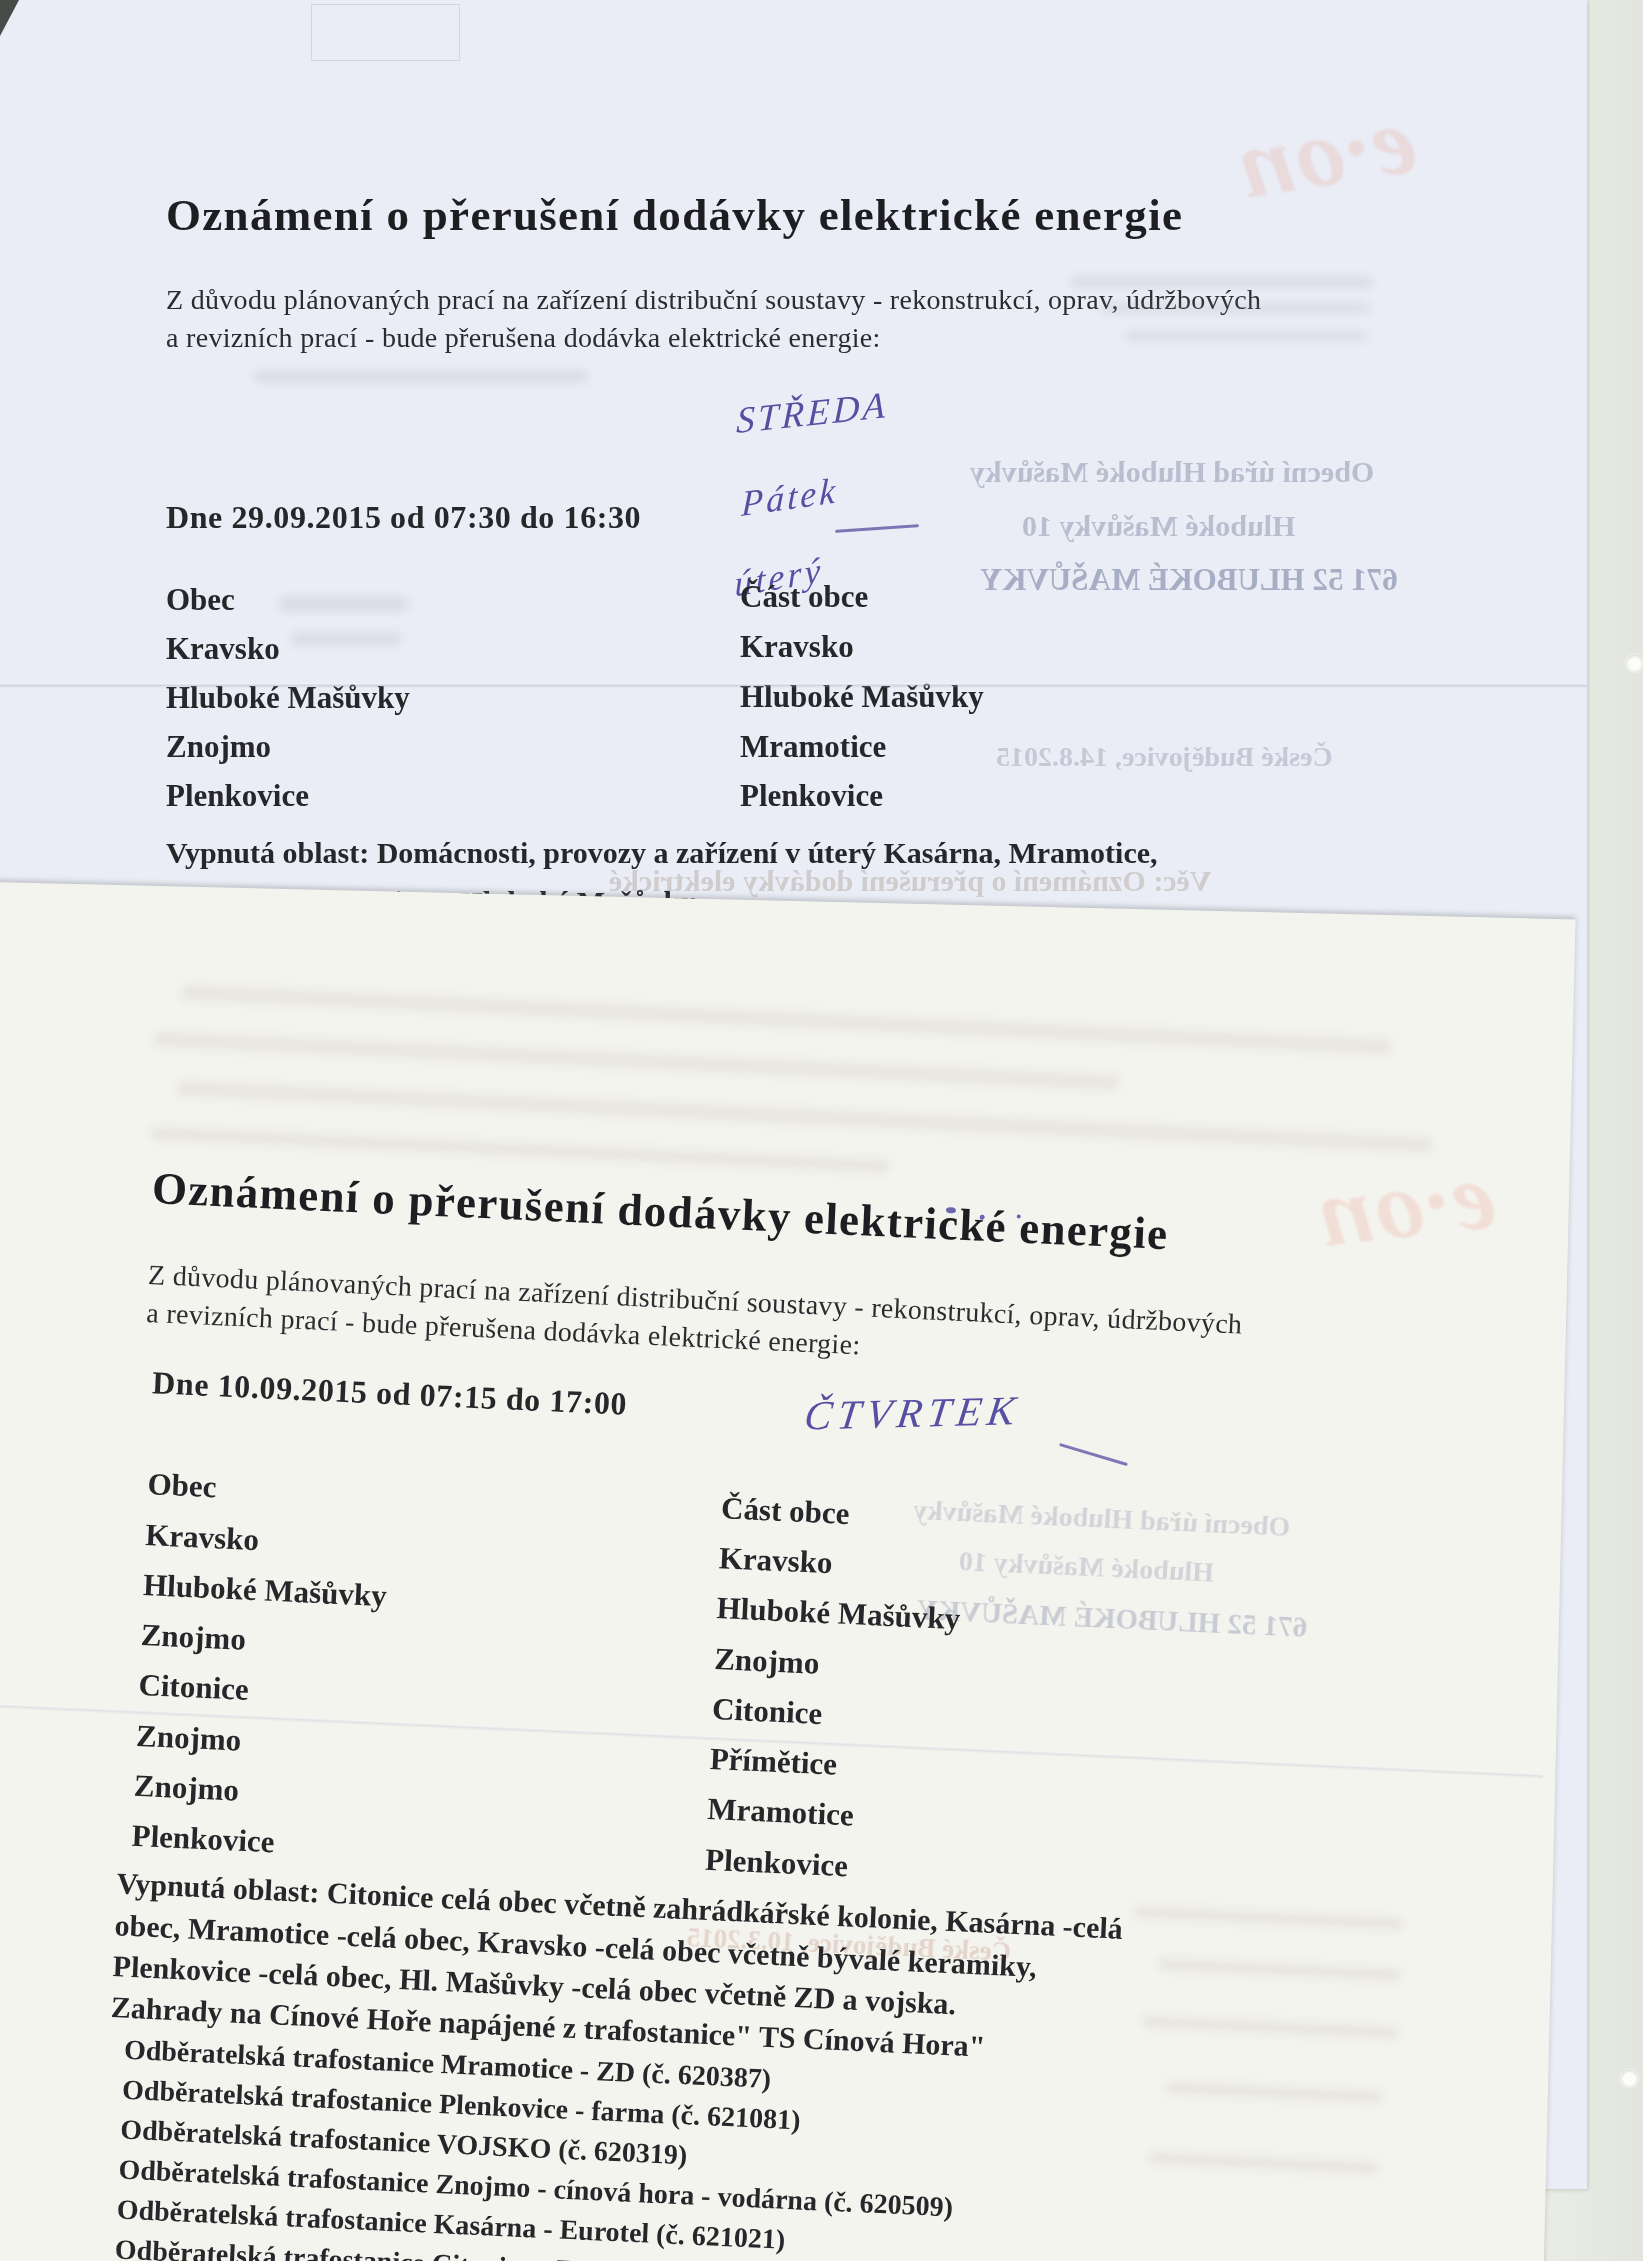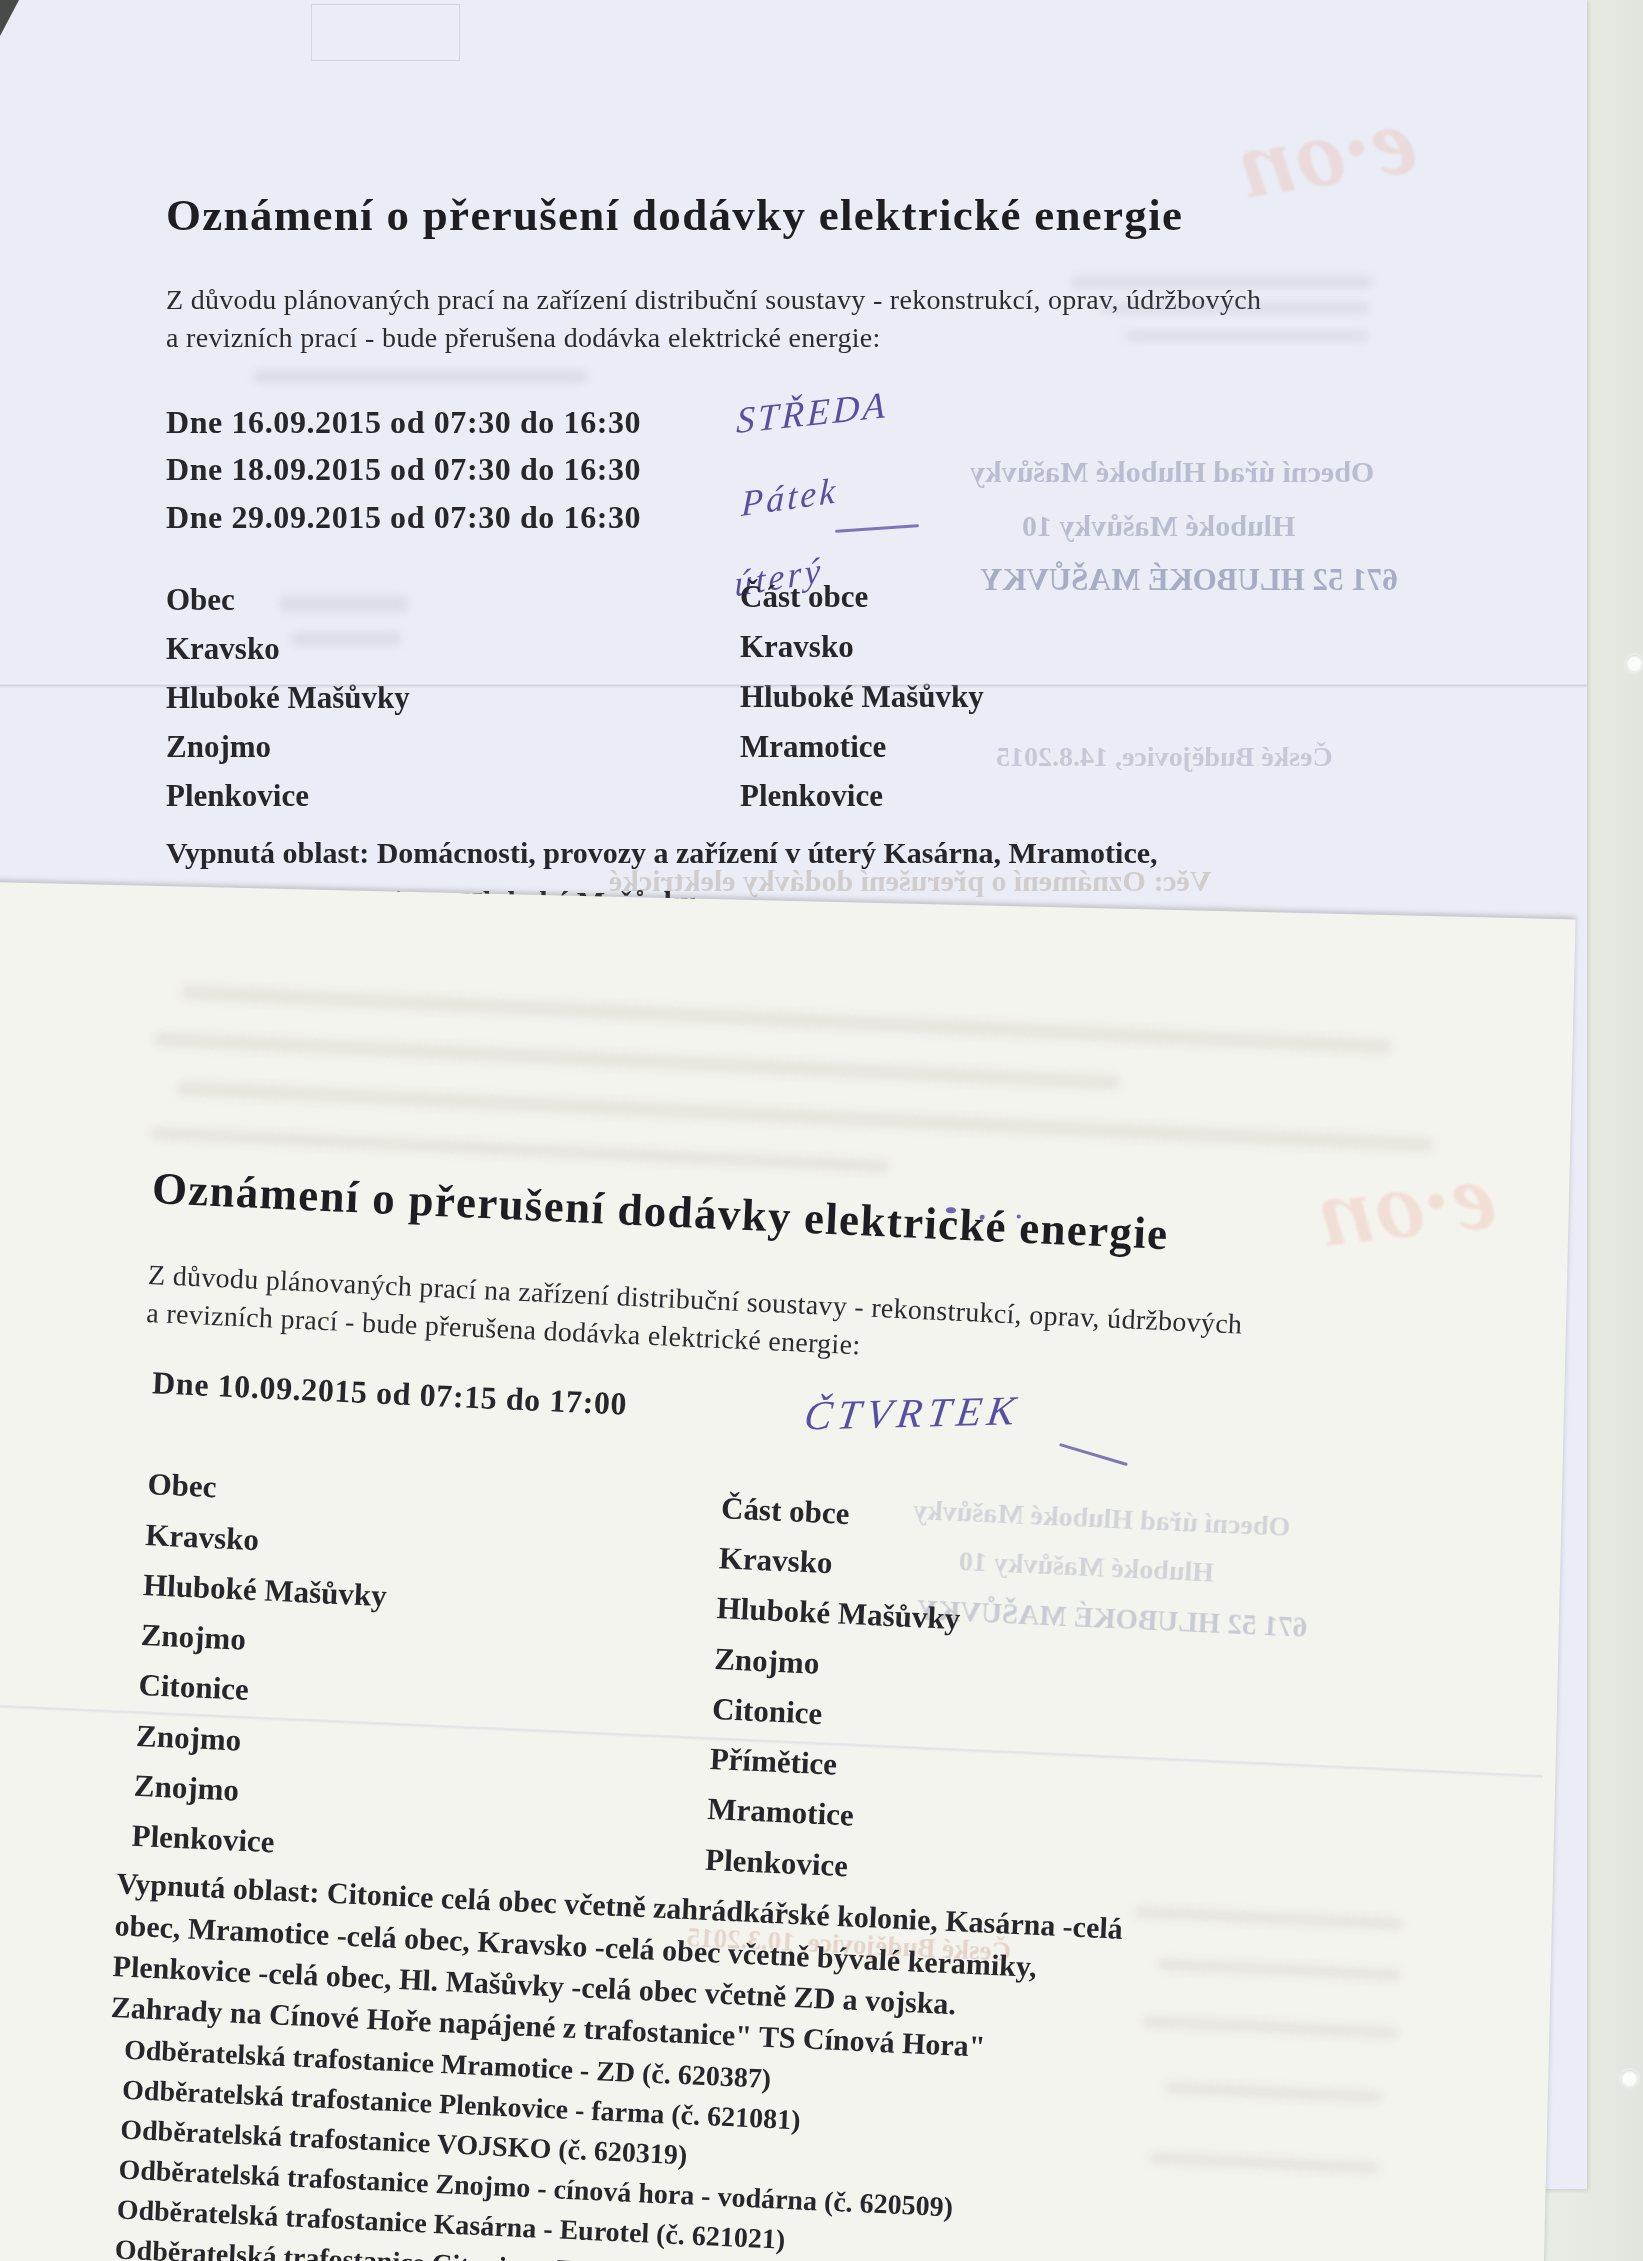--- a/index.html
+++ b/index.html
@@ -78,22 +78,20 @@
   <div class="t doc-title" style="left:166px;top:189px;">Oznámení o přerušení dodávky elektrické energie</div>
 
   <div class="t body-text" style="left:166px;top:284px;">Z důvodu plánovaných prací na zařízení distribuční soustavy - rekonstrukcí, oprav, údržbových</div>
   <div class="t body-text" style="left:166px;top:322px;">a revizních prací - bude přerušena dodávka elektrické energie:</div>
 
   <div class="smudge" style="left:1070px;top:276px;width:303px;height:11.6px;"></div>
   <div class="smudge" style="left:1099px;top:303px;width:271px;height:10.3px;"></div>
   <div class="smudge" style="left:1125px;top:331px;width:242px;height:10.3px;"></div>
   <div class="smudge" style="left:253px;top:370px;width:335px;height:13px;"></div>
 
-  <div class="t date-line" style="left:166px;top:404px;">Dne 16.09.2015 od 07:30 do 16:30</div>
-  <div class="t date-line" style="left:166px;top:451px;">Dne 18.09.2015 od 07:30 do 16:30</div>
   <div class="t date-line" style="left:166px;top:499px;">Dne 29.09.2015 od 07:30 do 16:30</div>
 
   <div class="t hand" style="left:736px;top:391px;font-size:37px;transform:rotate(-6deg) skewX(-8deg);">STŘEDA</div>
   <div class="t hand" style="left:741px;top:476px;font-size:36px;transform:rotate(-8deg) skewX(-10deg);">Pátek</div>
   <div class="ink-stroke" style="left:835px;top:527px;width:84px;height:2.6px;transform:rotate(-4deg);"></div>
   <div class="t hand" style="left:734px;top:556px;font-size:36px;transform:rotate(-9deg) skewX(-8deg);">úterý</div>
 
   <div class="t ghost" style="left:970px;top:455px;font-size:30px;">Obecní úřad Hluboké Mašůvky</div>
   <div class="t ghost" style="left:1022px;top:509px;font-size:30px;">Hluboké Mašůvky 10</div>
   <div class="t ghost" style="left:980px;top:562px;font-size:31px;color:rgba(92,102,142,.48);">671 52 HLUBOKÉ MAŠŮVKY</div>

